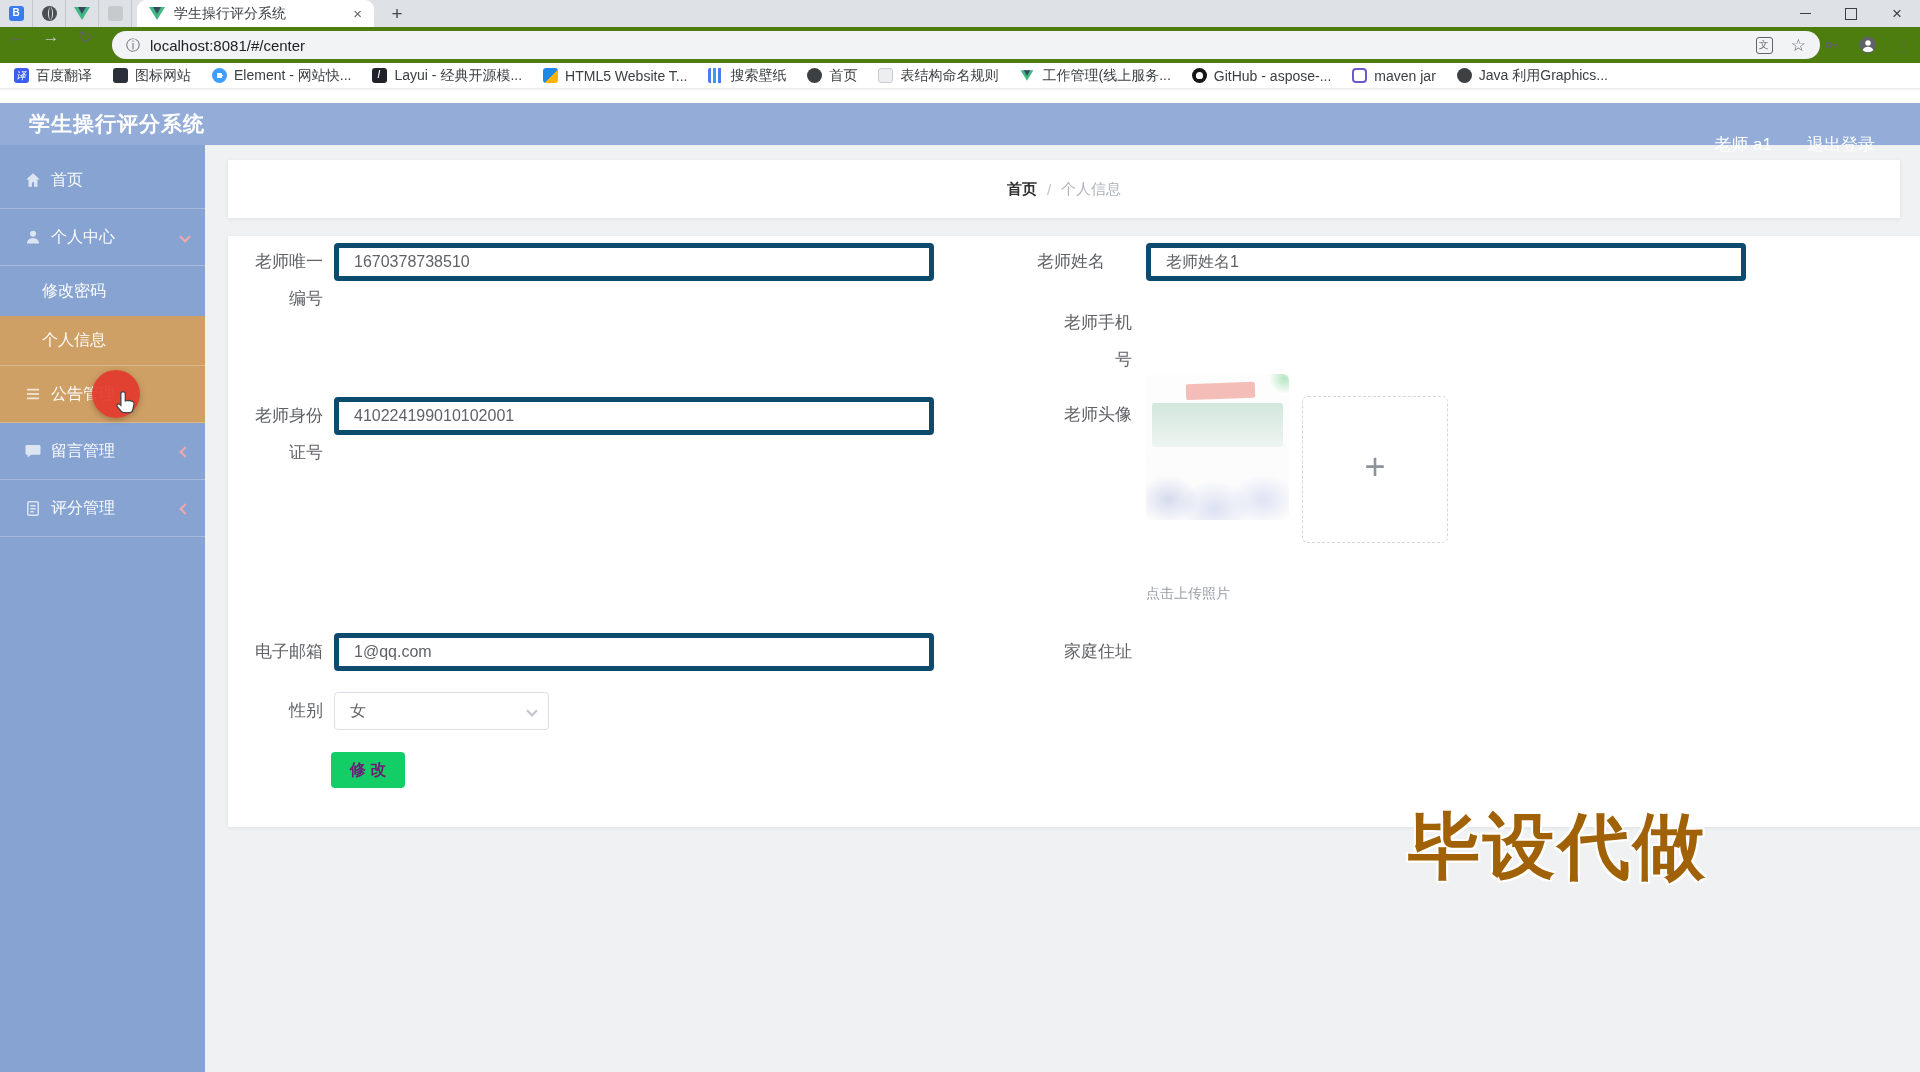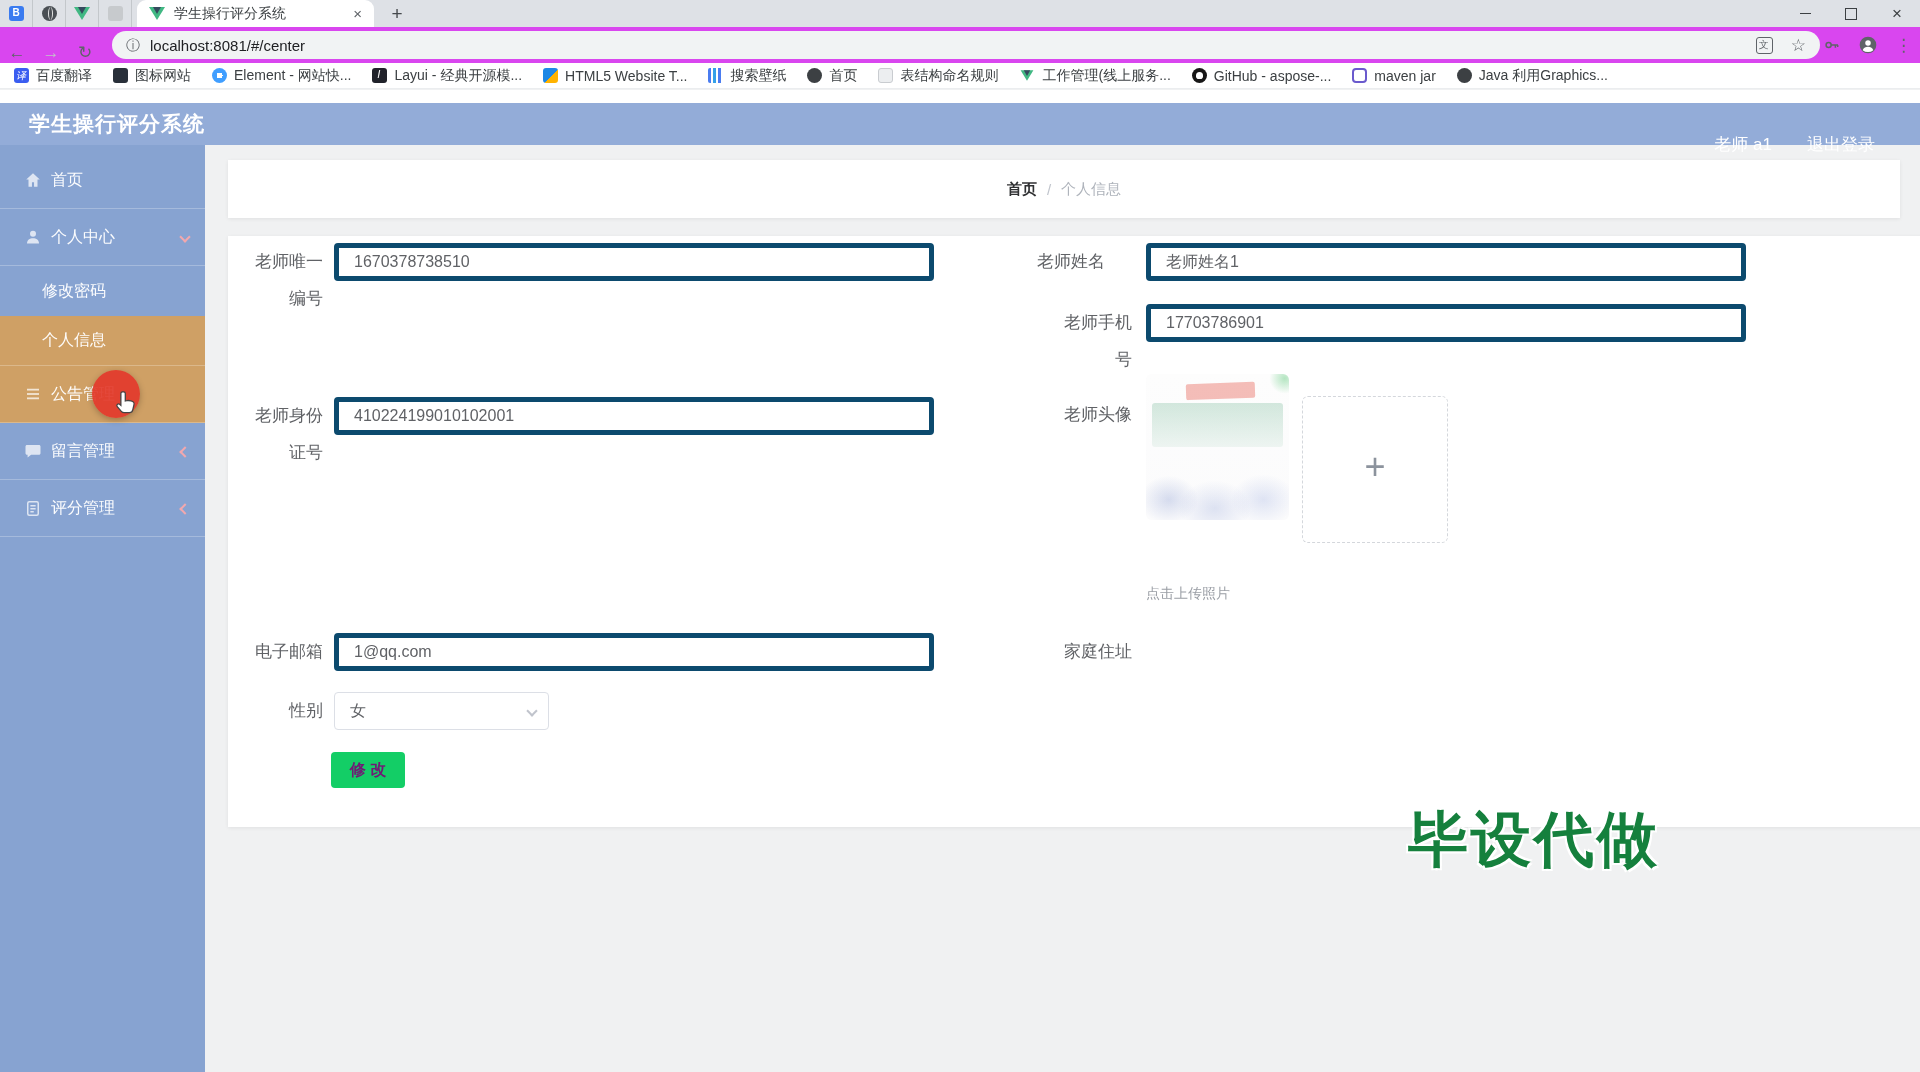--- a/index.html
+++ b/index.html
@@ -28,22 +28,22 @@
   .tab-title { white-space:nowrap; overflow:hidden; flex:1; }
   .tab-close { color:#5f6368; font-size:15px; cursor:default; }
   .newtab { margin-left:10px; width:26px; height:26px; display:flex; align-items:center;
     justify-content:center; color:#45494d; font-size:19px; }
   .wincontrols { position:absolute; right:0; top:0; height:27px; display:flex; }
   .wc { width:46px; height:27px; display:flex; align-items:center; justify-content:center; color:#3c4043; }
   .wc-min::after { content:""; width:11px; height:0; border-top:1.6px solid #3c4043; }
   .wc-max::after { content:""; width:10px; height:10px; border:1.4px solid #3c4043; }
   .wc-close::after { content:"×"; font-size:17px; }
 
-  .urlrow { position:absolute; top:27px; left:0; right:0; height:36px; background:#d946ef;
-    display:flex; align-items:flex-end; }
+  .urlrow { position:absolute; top:27px; left:0; right:0; height:36px; background:#4d7c0f;
+    display:flex; align-items:flex-start; }
   .navbtn { width:34px; text-align:center; font-size:17px; color:#5f6368; }
   .navbtn.disabled { color:#c1c4c8; }
   .navbtn.back::after { content:"←"; }
   .navbtn.fwd::after { content:"→"; }
   .navbtn.reload::after { content:"↻"; }
   .omnibox { position:absolute; left:112px; right:100px; top:4px; height:28px; background:#f1f3f4;
     border-radius:14px; display:flex; align-items:center; padding:0 14px; gap:10px; }
   .pageinfo::after { content:"ⓘ"; color:#5f6368; font-size:14px; }
   .urltext { font-size:15px; color:#202124; }
   .omni-right { margin-left:auto; display:flex; align-items:center; gap:18px; }
@@ -130,22 +130,22 @@
   .photo::before { content:""; position:absolute; left:28%; top:6%; width:48%; height:11%;
     background:rgba(228,85,70,.38); transform:rotate(-2deg); border-radius:2px; }
   .photo::after { content:""; position:absolute; left:4%; top:20%; width:92%; height:30%;
     background:linear-gradient(rgba(110,180,145,.30), rgba(110,180,145,.10)); border-radius:3px; }
   .upload { position:absolute; left:1074px; top:160px; width:146px; height:147px;
     border:1px dashed #d4d7dc; border-radius:6px; }
   .upload::after { content:"+"; position:absolute; left:0; right:0; top:50%; transform:translateY(-58%);
     text-align:center; font-size:36px; font-weight:200; color:#8c939d; }
   .uphint { position:absolute; left:918px; top:349px; font-size:14px; color:#9a9ea5; }
 
-  .watermark { position:absolute; left:1408px; top:810px; font-size:60px; font-weight:900;
-    color:#15803d; letter-spacing:3px; line-height:1;
+  .watermark { position:absolute; left:1408px; top:810px; font-size:72px; font-weight:900;
+    color:#a16207; letter-spacing:3px; line-height:1;
     text-shadow:2px 2px 0 #fff,-2px -2px 0 #fff,2px -2px 0 #fff,-2px 2px 0 #fff; z-index:30; }
 
   .cursor-fx { position:absolute; left:92px; top:370px; width:48px; height:48px; border-radius:50%;
     background:rgba(226,58,44,.93); box-shadow:0 2px 6px rgba(0,0,0,.25); z-index:40; }
   .cursor-hand { position:absolute; left:20px; top:18px; width:28px; height:30px; }
 </style>
 </head>
 <body>
 
 <div class="screen">
@@ -346,21 +346,20 @@
 
     <div class="flabel" style="left:782px;top:7px">
       <div>老师姓名</div>
     </div>
     <input class="tin" style="left: 918px; top: 7px;" value="老师姓名1">
 
     <div class="flabel" style="left:809px;top:68px">
       <div>老师手机</div>
       <div>号</div>
     </div>
-    <input class="tin" style="left: 918px; top: 68px;" value="17703786901">
 
     <div class="flabel" style="left:809px;top:160px">
       <div>老师头像</div>
     </div>
     <div class="photo"></div>
     <div class="upload"></div>
     <div class="uphint">点击上传照片</div>
 
     <div class="flabel" style="left:809px;top:397px">
       <div>家庭住址</div>

